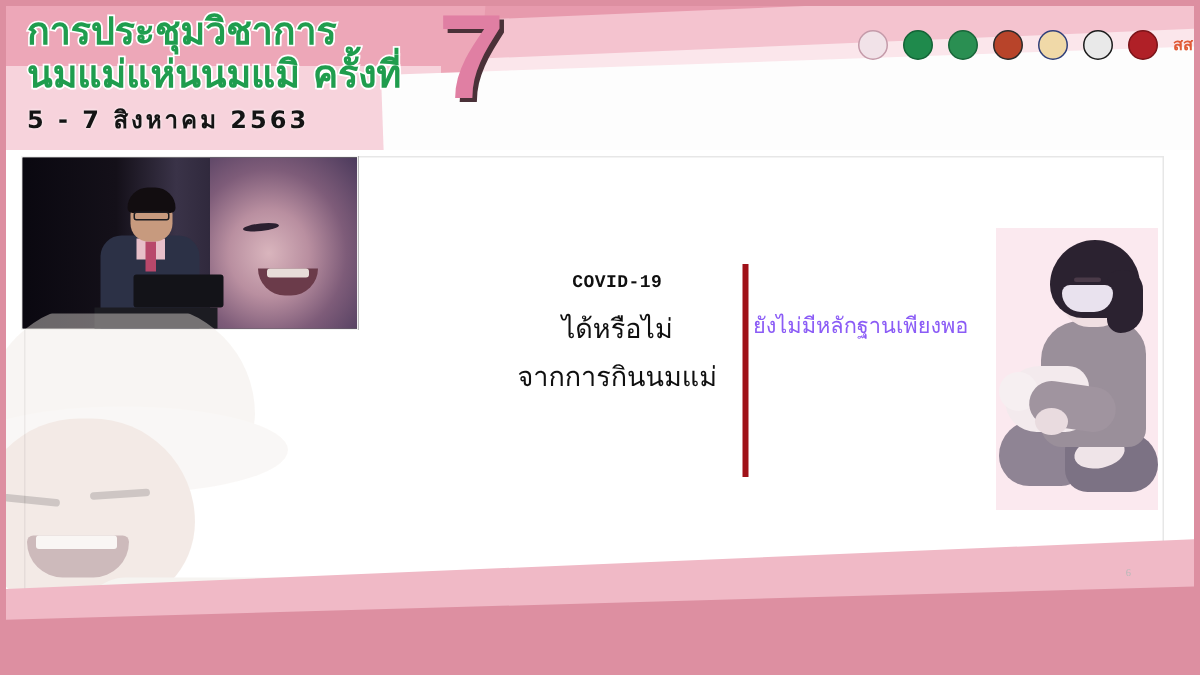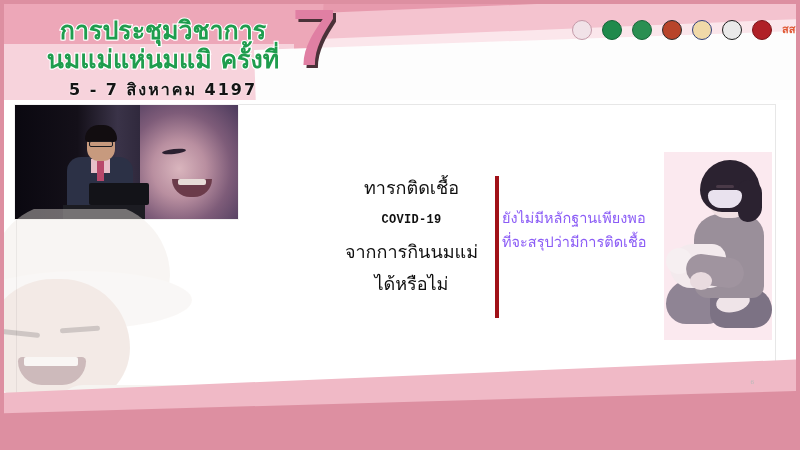--- a/index.html
+++ b/index.html
@@ -41,21 +41,21 @@
   .band-left2{
     position:absolute; left:-10px; top:40px; width:300px; height:58px;
     background:#f7d3dc;
   }
   .band-white-wedge{
     position:absolute; left:250px; top:46px; width:620px; height:70px;
     background:#fdfdfd; transform:rotate(-2deg); transform-origin:left top;
   }
 
   
-  .title-wrap{ position:absolute; left:14px; top:12px; width:290px; text-align:center; }
+  .title-wrap{ position:absolute; left:14px; top:2px; width:290px; text-align:left; }
   .t-line{
     font-family:"DejaVu Sans", sans-serif;
     font-weight:bold; color:#1f9d4e; font-size:25px; line-height:29px;
     letter-spacing:0px; white-space:nowrap;
     -webkit-text-stroke:2.2px #ffffff; paint-order:stroke fill;
     text-shadow: 0 1px 0 #ffffff, 1px 0 0 #ffffff;
   }
   .t-date{
     margin-top:3px; font-weight:bold; color:#141414; font-size:16px;
     letter-spacing:2px; white-space:nowrap;
@@ -220,22 +220,22 @@
     <div class="hdr">
       <div class="band-a"></div>
       <div class="band-b"></div>
       <div class="band-c"></div>
       <div class="band-left"></div>
       <div class="band-left2"></div>
       <div class="band-white-wedge"></div>
 
       <div class="title-wrap">
         <div class="t-line">การประชุมวิชาการ</div>
-        <div class="t-line">นมแม่แห่นมแมิ ครั้งที่</div>
-        <div class="t-date">5 - 7 สิงหาคม 4197</div>
+        <div class="t-line">นมแม่แห่นนมแมิ ครั้งที่</div>
+        <div class="t-date">5 - 7 สิงหาคม 2563</div>
       </div>
 
       <div class="big7">7</div>
 
 
       <div class="logos">
         <div class="logo lg1">
             <span class="disc"></span>
           </div>
         <div class="logo lg2">
@@ -285,24 +285,23 @@
       <div class="wm-brim"></div>
       <div class="wm-face"></div>
       <div class="wm-eye wm-e1"></div>
       <div class="wm-eye wm-e2"></div>
       <div class="wm-mouth"></div>
       <div class="wm-teeth"></div>
       <div class="wm-shirt"></div>
     </div>
 
     <div class="q-block">
-      <div class="q-line">ทารกติดเชื้อ</div>
       <div class="q-line en">COVID-19</div>
+      <div class="q-line">ได้หรือไม่</div>
       <div class="q-line">จากการกินนมแม่</div>
-      <div class="q-line">ได้หรือไม่</div>
     </div>
 
     <div class="divider"></div>
 
     <div class="illus">
       <div class="il-legL"></div>
       <div class="il-legR"></div>
       <div class="il-foot"></div>
       <div class="il-torso"></div>
       <div class="il-baby"></div>
@@ -311,21 +310,20 @@
       <div class="il-hand"></div>
       <div class="il-head"></div>
       <div class="il-hair"></div>
       <div class="il-hair2"></div>
       <div class="il-brow"></div>
       <div class="il-mask"></div>
     </div>
 
     <div class="a-block">
       <div class="a-line">ยังไม่มีหลักฐานเพียงพอ</div>
-      <div class="a-line">ที่จะสรุปว่ามีการติดเชื้อ</div>
     </div>
 
     <div class="bot">
       <div class="bot-a"></div>
       <div class="bot-b"></div>
     </div>
     <div class="page-no">6</div>
 
   </div>
 </div>

